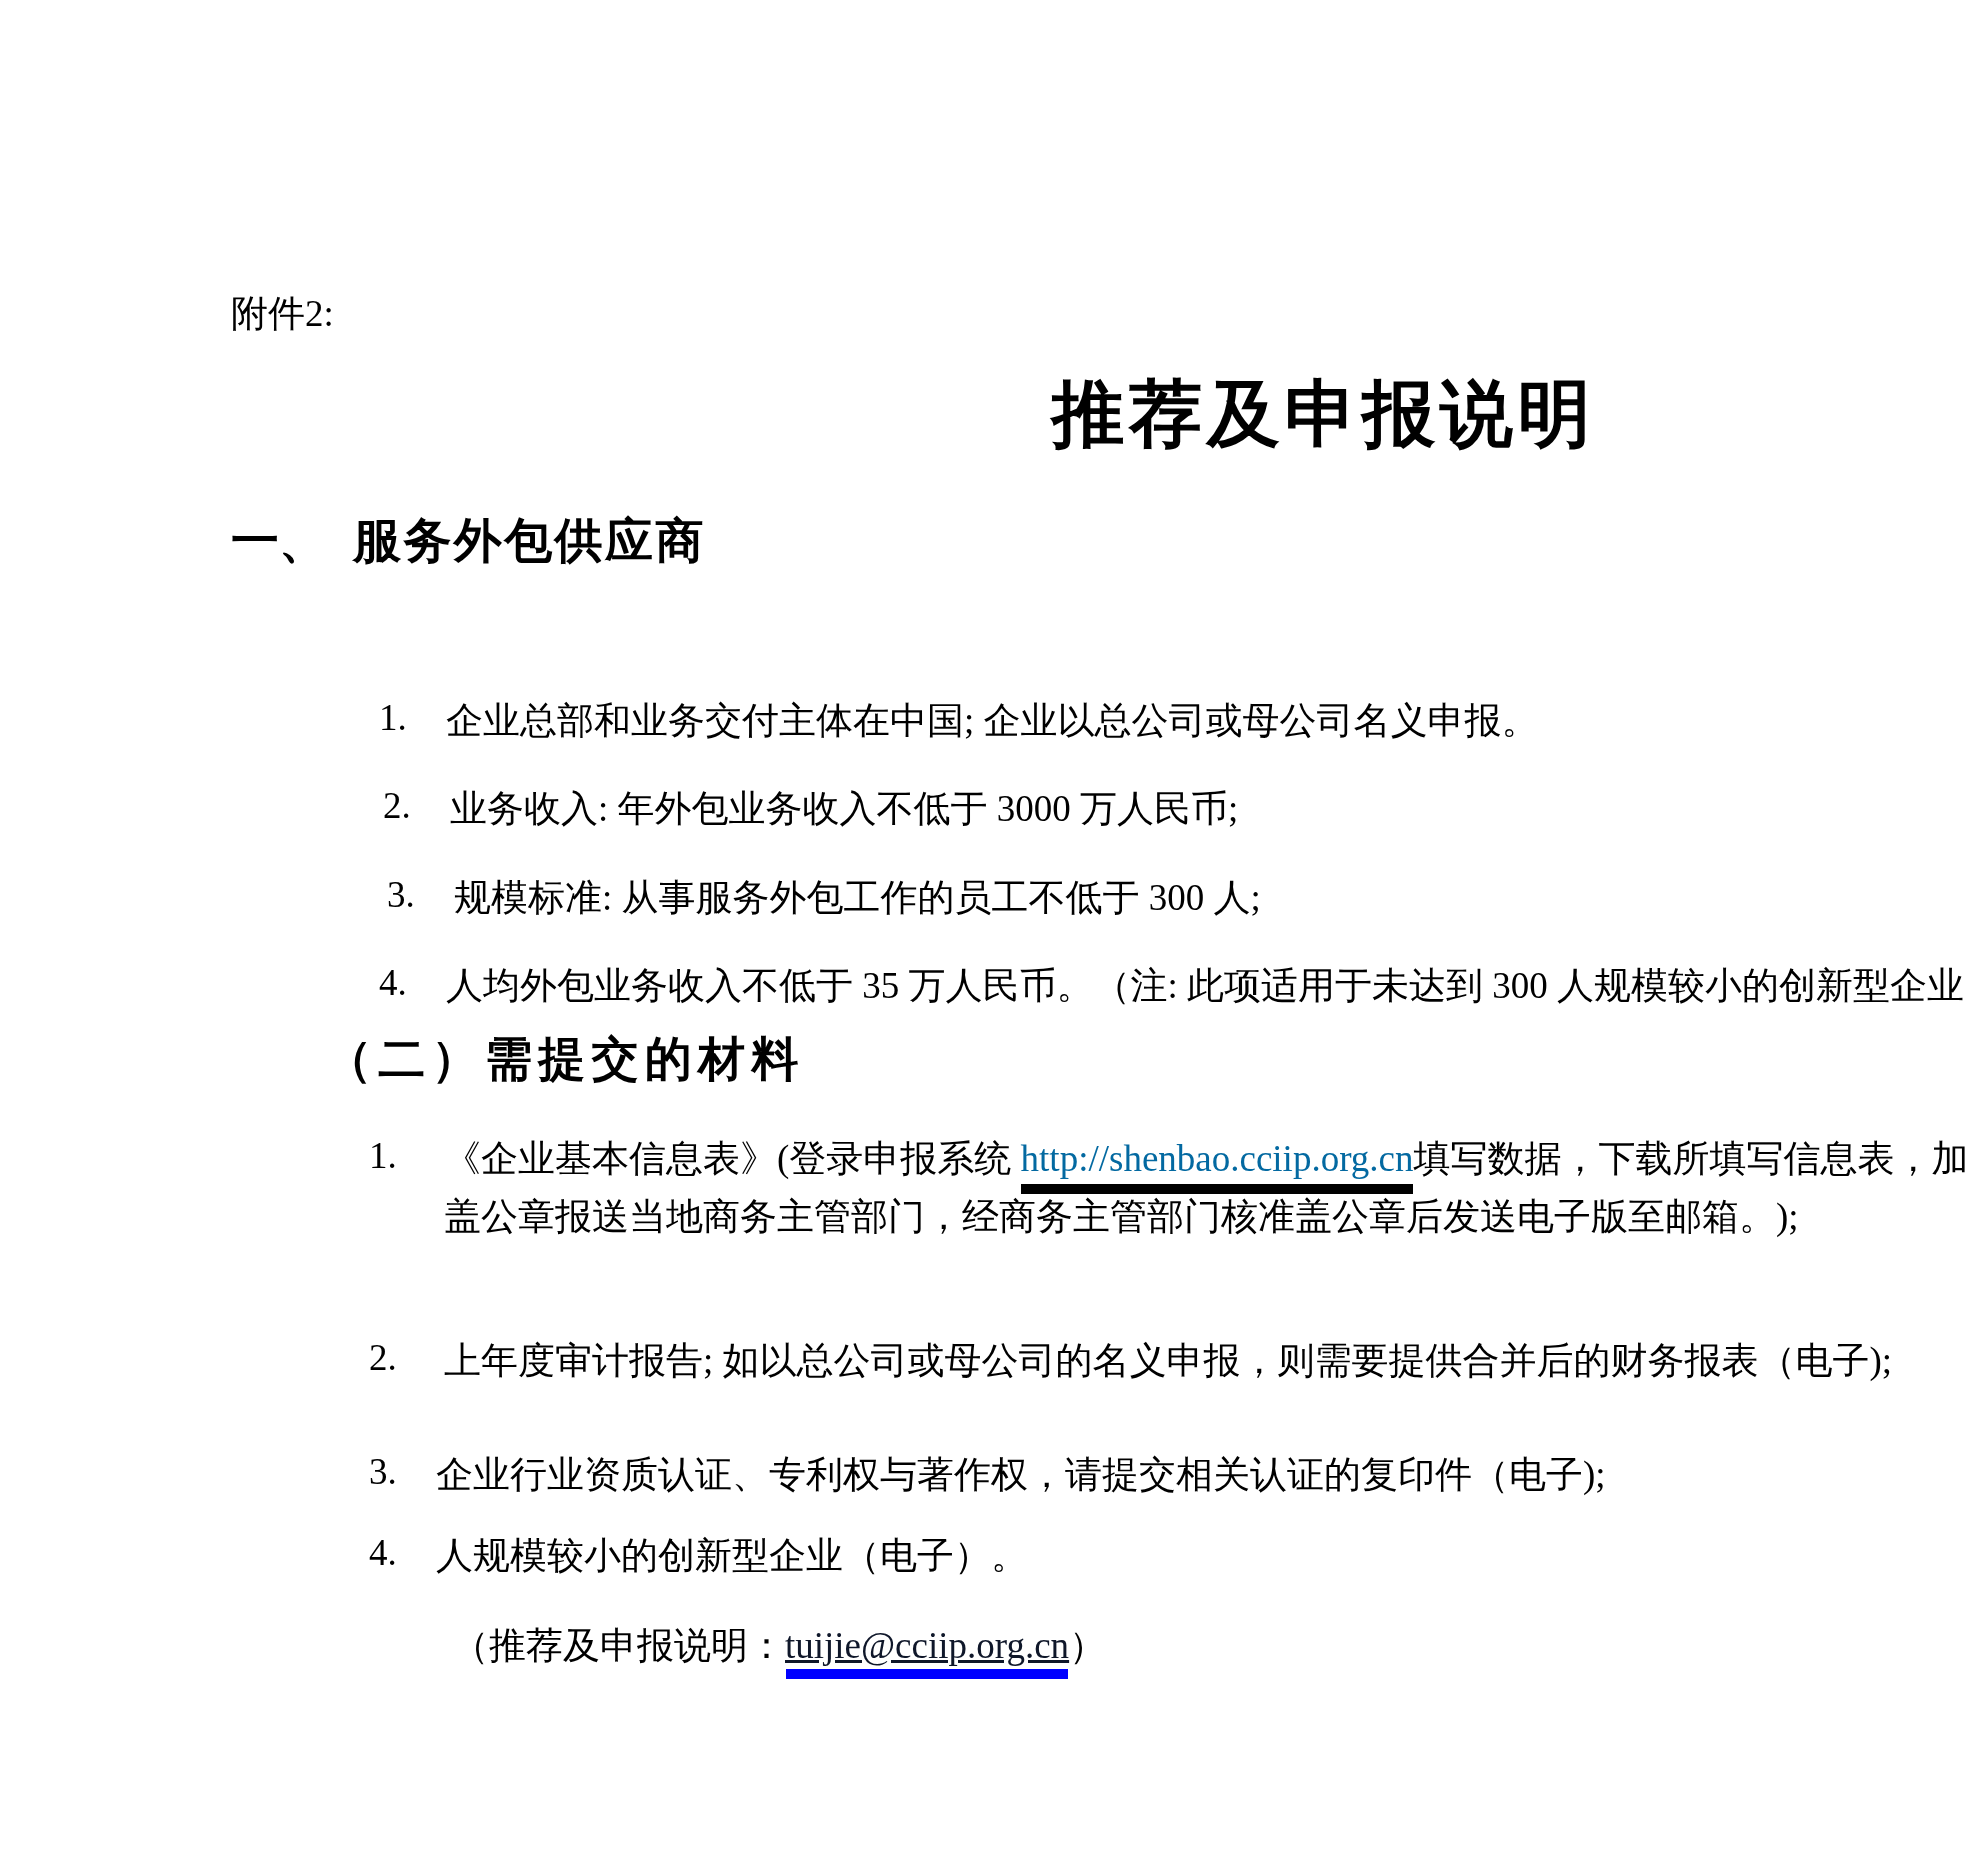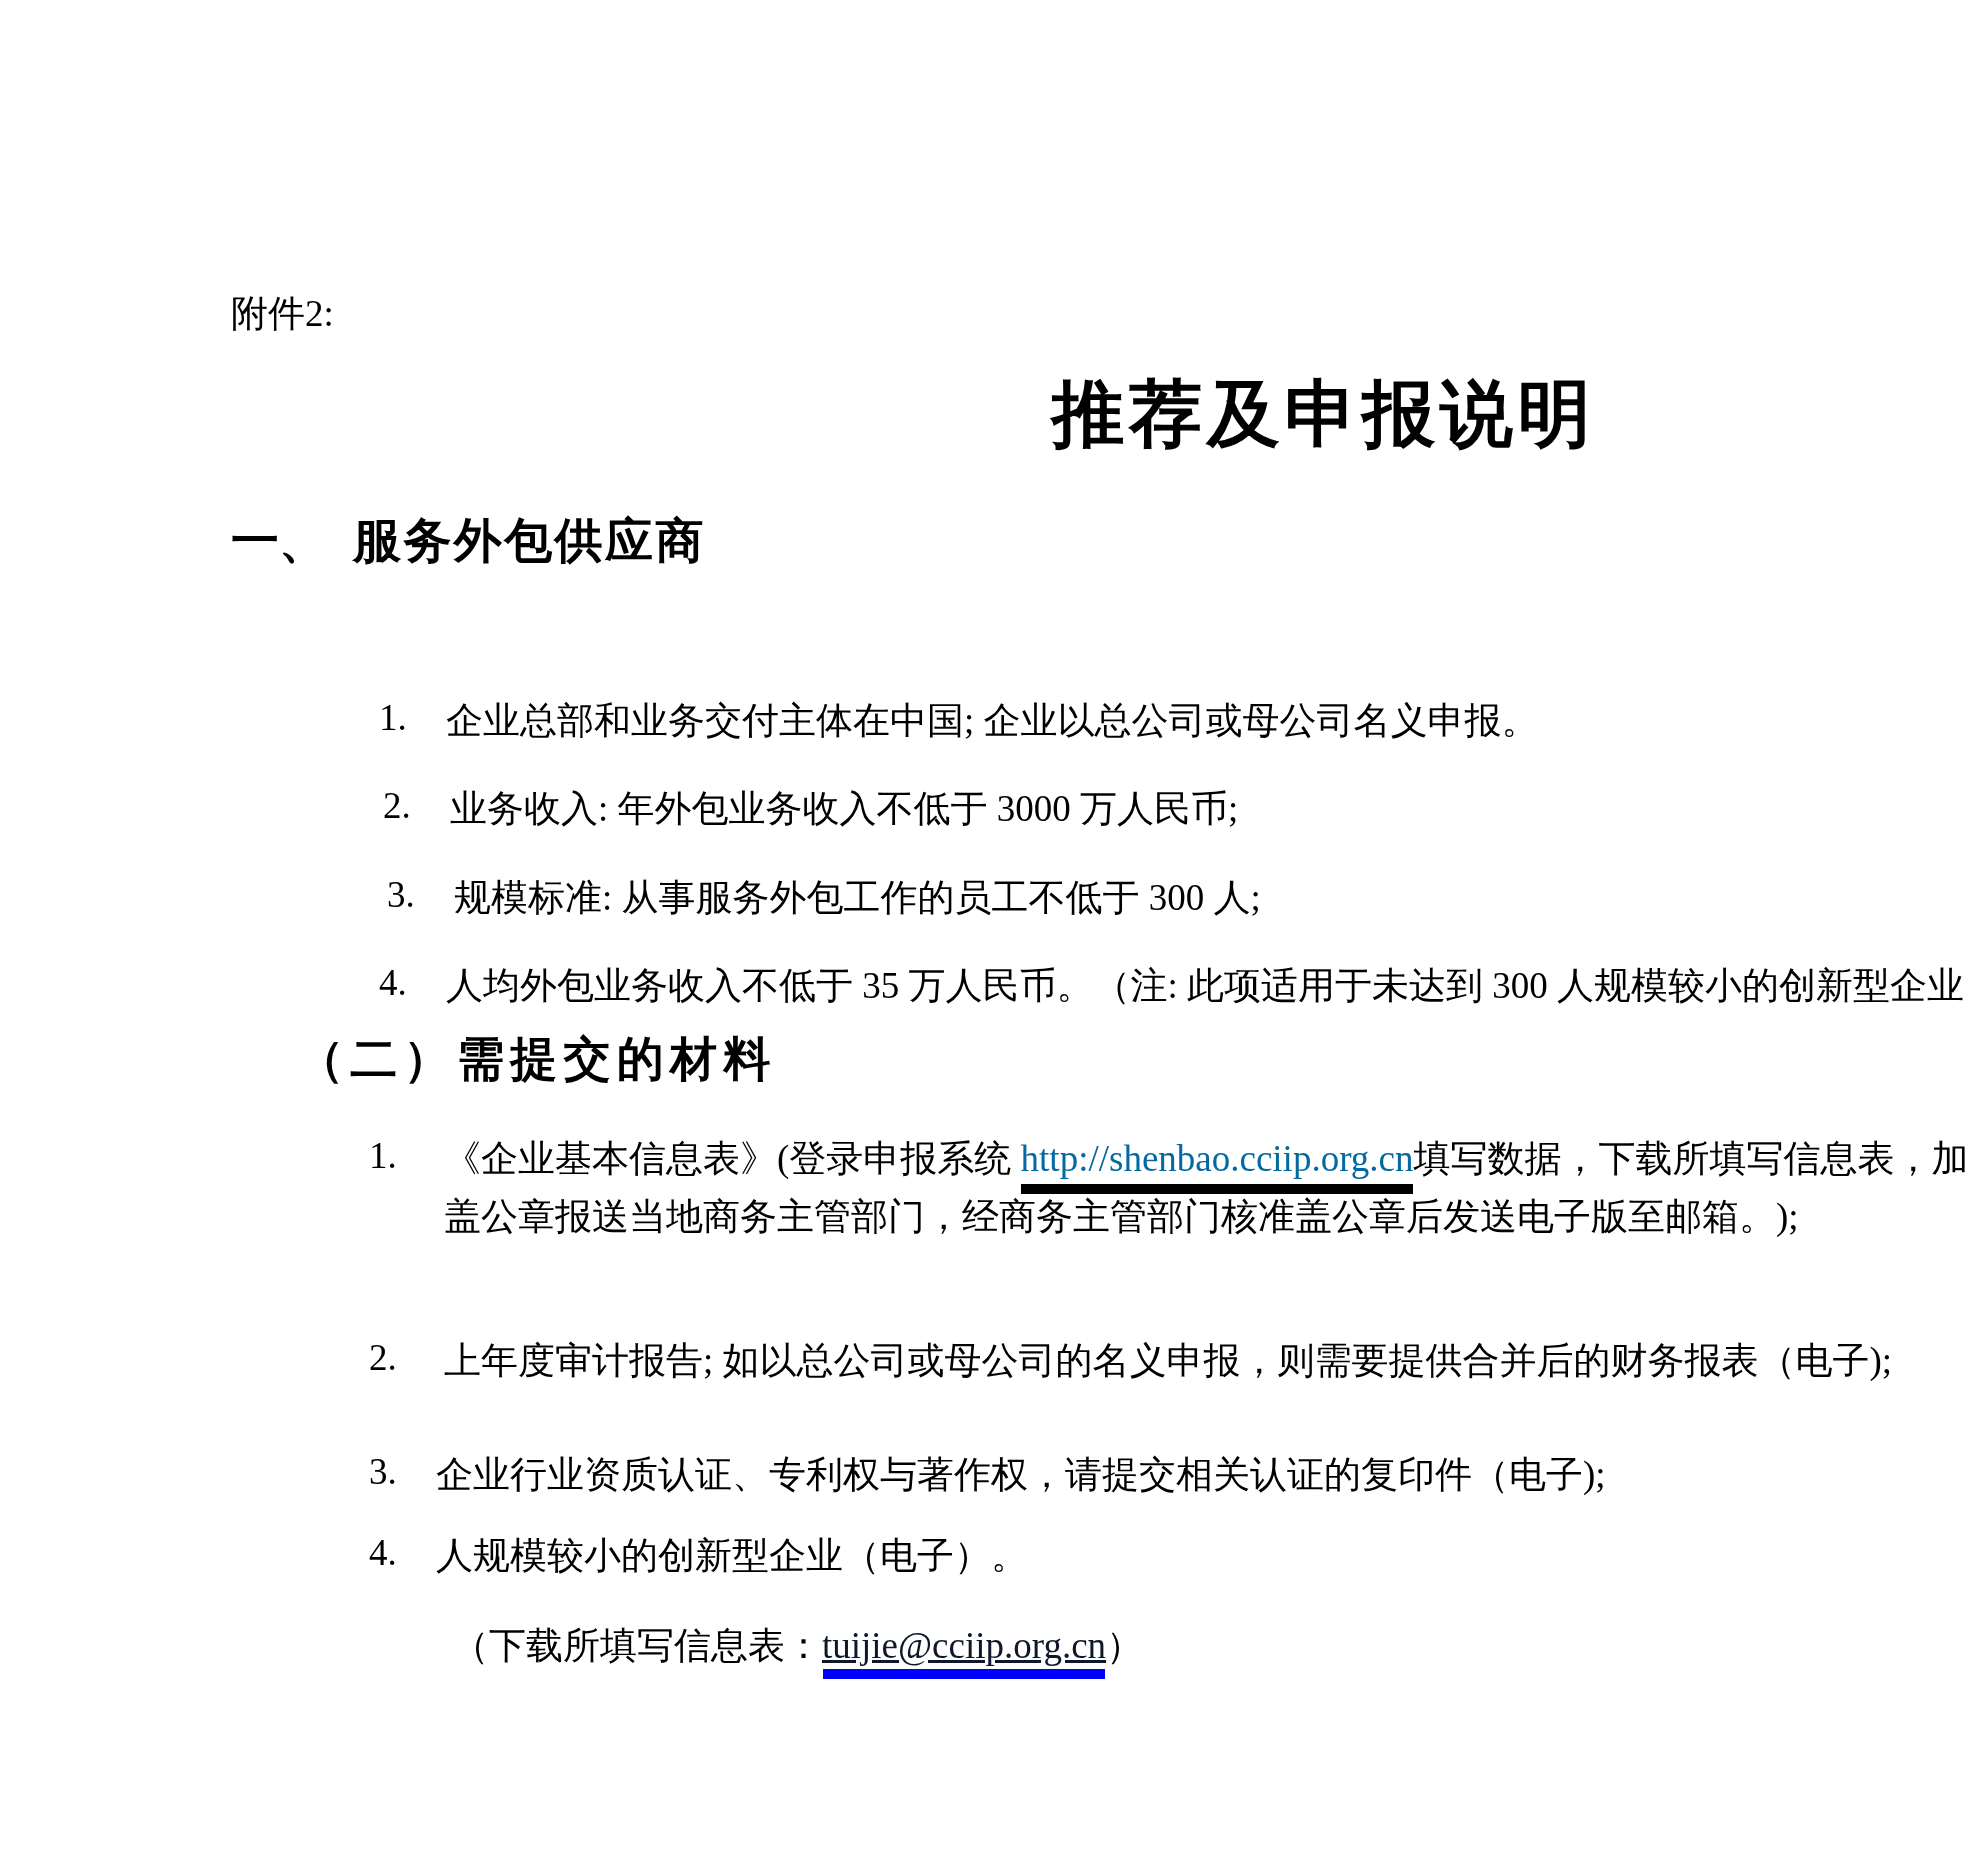--- a/index.html
+++ b/index.html
@@ -50,21 +50,21 @@
     left: 122px;
     top: 0;
     letter-spacing: 2.4px;
     white-space: nowrap;
   }
   .h-level2 {
     font-family: "Liberation Serif", "DejaVu Serif", serif;
     font-weight: 700;
     font-size: 47px;
   }
-  .ls-wide { letter-spacing: 6.3px; }
+  .ls-wide { letter-spacing: 6.3px; margin-left: 28px; }
   .ls-tight { letter-spacing: 0.8px; }
   .list-line .num {
     position: absolute;
     left: 0;
     top: 0;
     white-space: nowrap;
   }
   .list-line .txt {
     position: absolute;
     top: 0;
@@ -152,17 +152,17 @@
     <span class="num">3.</span>
     <span class="txt off-165">企业行业资质认证、专利权与著作权，请提交相关认证的复印件（电子);</span>
   </div>
 
   <div class="line body-text list-line" style="left:369px; top:1531px;">
     <span class="num">4.</span>
     <span class="txt off-165">人规模较小的创新型企业（电子）。</span>
   </div>
 
   <div class="line body-text" style="left:452px; top:1621px;">
-    <span>（下载所填写信息表：</span><span class="email-link">tuijie@cciip.org.cn</span><span>）</span>
+    <span>（推荐及申报说明：</span><span class="email-link">tuijie@cciip.org.cn</span><span>）</span>
   </div>
 
 </div>
 
 
 </body></html>

